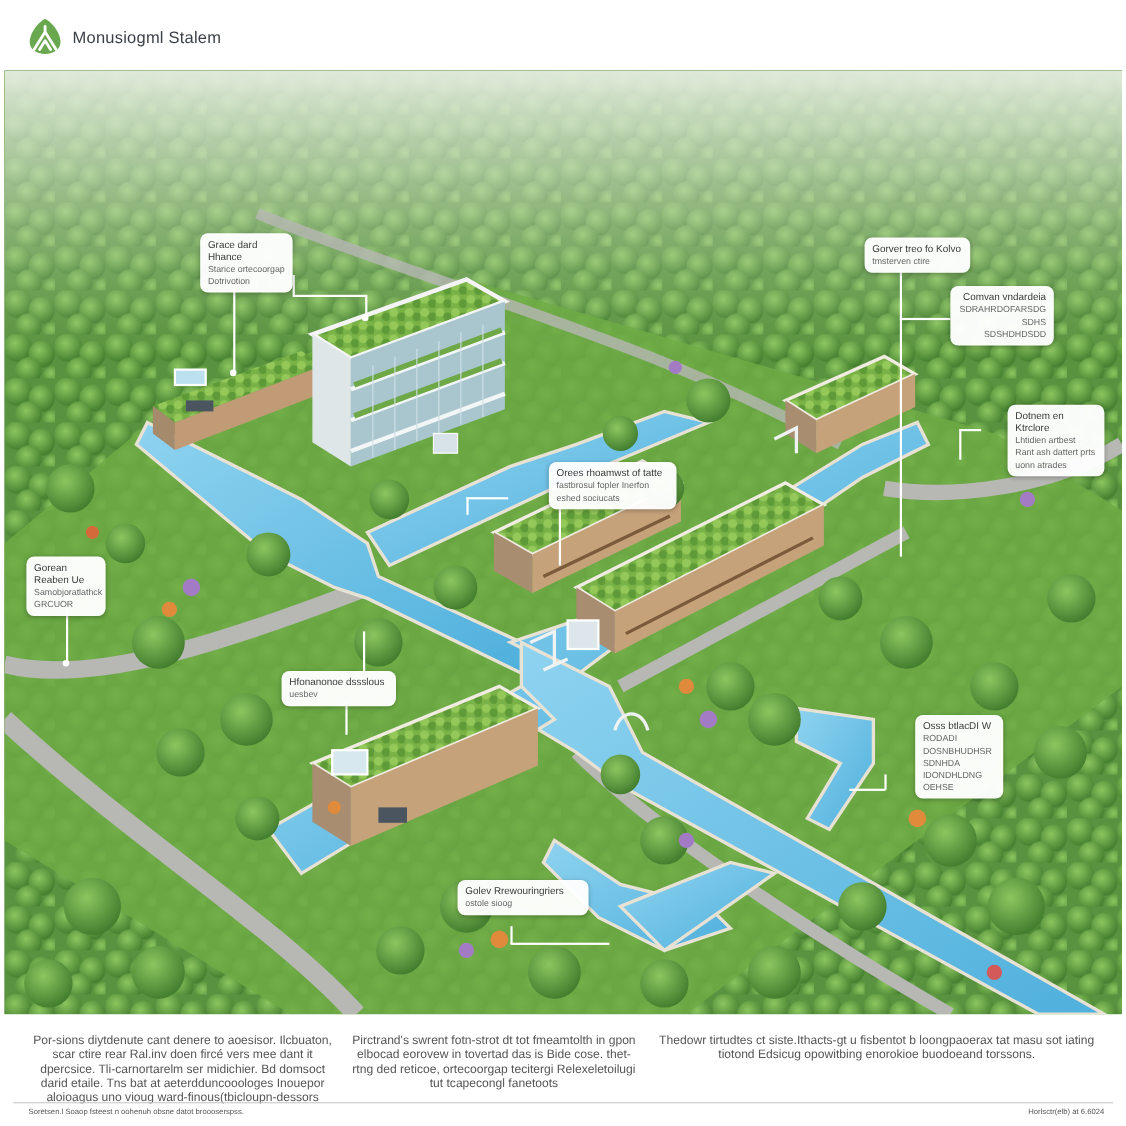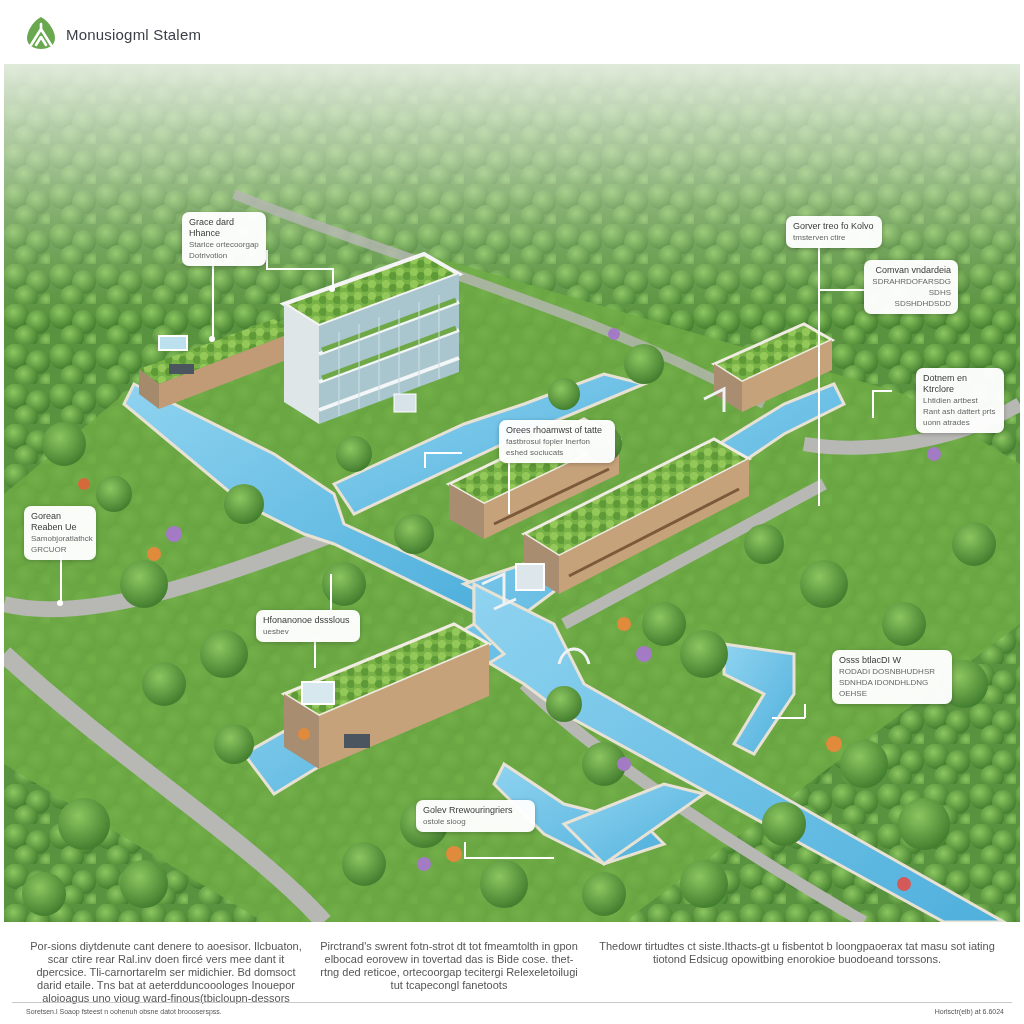--- a/index.html
+++ b/index.html
@@ -260,21 +260,21 @@
 
   <div class="leader" style="left:310px;top:574px;width:1.5px;height:30px;"></div>
   <div class="leader" style="left:326px;top:510px;width:1.5px;height:36px;"></div>
   <div class="callout" style="left:252px;top:546px;width:104px;">
     <div class="c-title">Hfonanonoe  dssslous</div>
     <div class="c-line">uesbev</div>
   </div>
 
   <div class="leader" style="left:800px;top:640px;width:1.5px;height:14px;"></div>
   <div class="leader" style="left:768px;top:653px;width:33px;height:1.5px;"></div>
-  <div class="callout" style="left:828px;top:586px;width:120px;">
+  <div class="callout" style="left:828px;top:586px;width:80px;">
     <div class="c-title">Osss btlacDI W</div>
     <div class="c-line">RODADI DOSNBHUDHSR</div>
     <div class="c-line">SDNHDA IDONDHLDNG</div>
     <div class="c-line">OEHSE</div>
   </div>
 
   <div class="leader" style="left:460px;top:778px;width:1.5px;height:16px;"></div>
   <div class="leader" style="left:460px;top:793px;width:90px;height:1.5px;"></div>
   <div class="callout" style="left:412px;top:736px;width:119px;">
     <div class="c-title">Golev Rrewouringriers</div>

